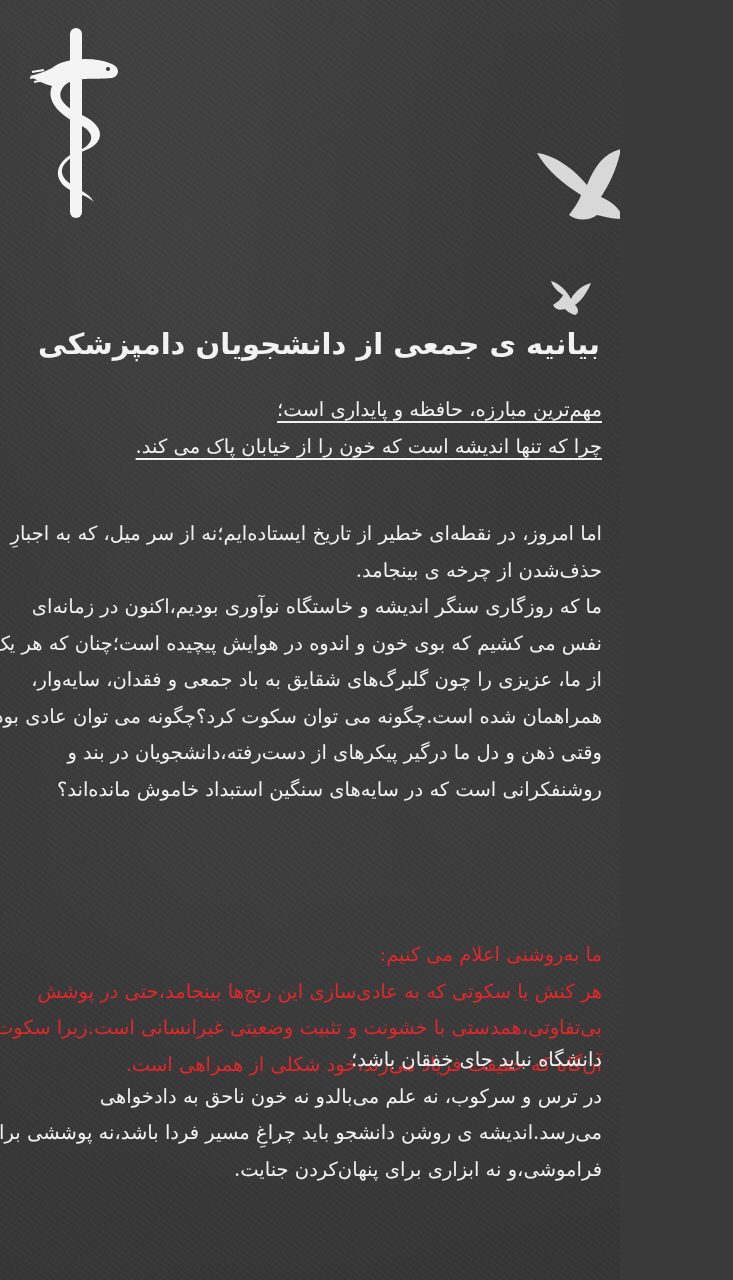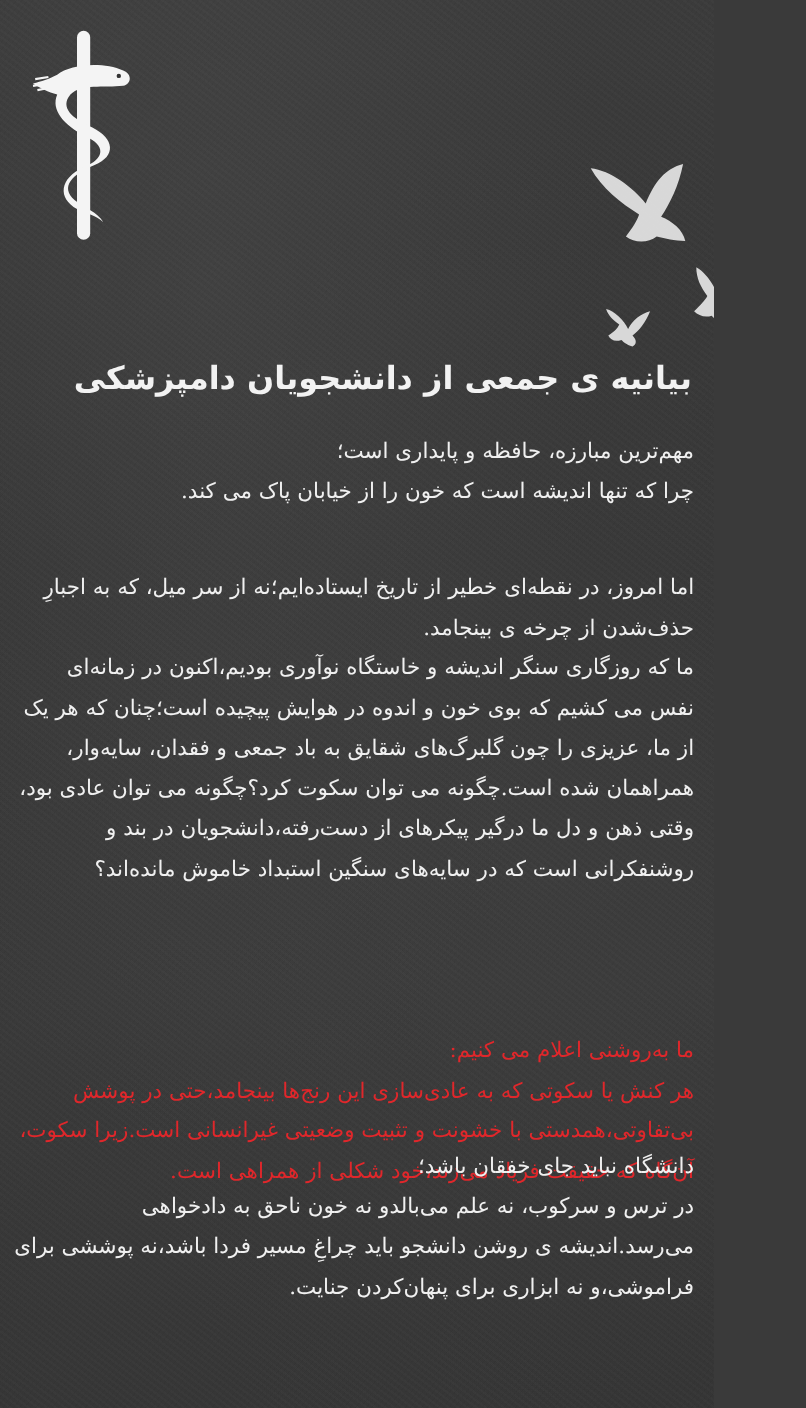--- a/index.html
+++ b/index.html
@@ -16,21 +16,20 @@
       position: relative;
       width: 620px;
       height: 1280px;
       background:
         radial-gradient(ellipse at 30% 20%, rgba(80,80,80,0.35), transparent 55%),
         radial-gradient(ellipse at 75% 60%, rgba(70,70,70,0.30), transparent 60%),
         radial-gradient(ellipse at 20% 85%, rgba(60,60,60,0.35), transparent 55%),
         linear-gradient(180deg, #3b3b3b 0%, #363636 40%, #393939 70%, #343434 100%);
       overflow: hidden;
       font-family: "DejaVu Sans", sans-serif;
-      padding-left: 29px;
     }
     .chalk-noise {
       position: absolute;
       inset: 0;
       background-image:
         repeating-linear-gradient(37deg, rgba(255,255,255,0.015) 0 2px, transparent 2px 5px),
         repeating-linear-gradient(-53deg, rgba(0,0,0,0.03) 0 1px, transparent 1px 4px);
       pointer-events: none;
     }
     .staff-logo {
@@ -69,20 +68,21 @@
       font-size: 19.5px;
       line-height: 36.5px;
       font-family: "DejaVu Serif", serif;
     }
     .intro {
       top: 392px;
       width: 510px;
     }
     .intro .line { display: block; white-space: nowrap; }
     .intro .underlined {
+      text-decoration: underline;
       text-decoration-thickness: 2px;
       text-underline-offset: 5px;
     }
     .body-text {
       top: 516px;
       width: 670px;
     }
     .body-text .line { display: block; white-space: nowrap; }
     .red-block {
       top: 897px;

